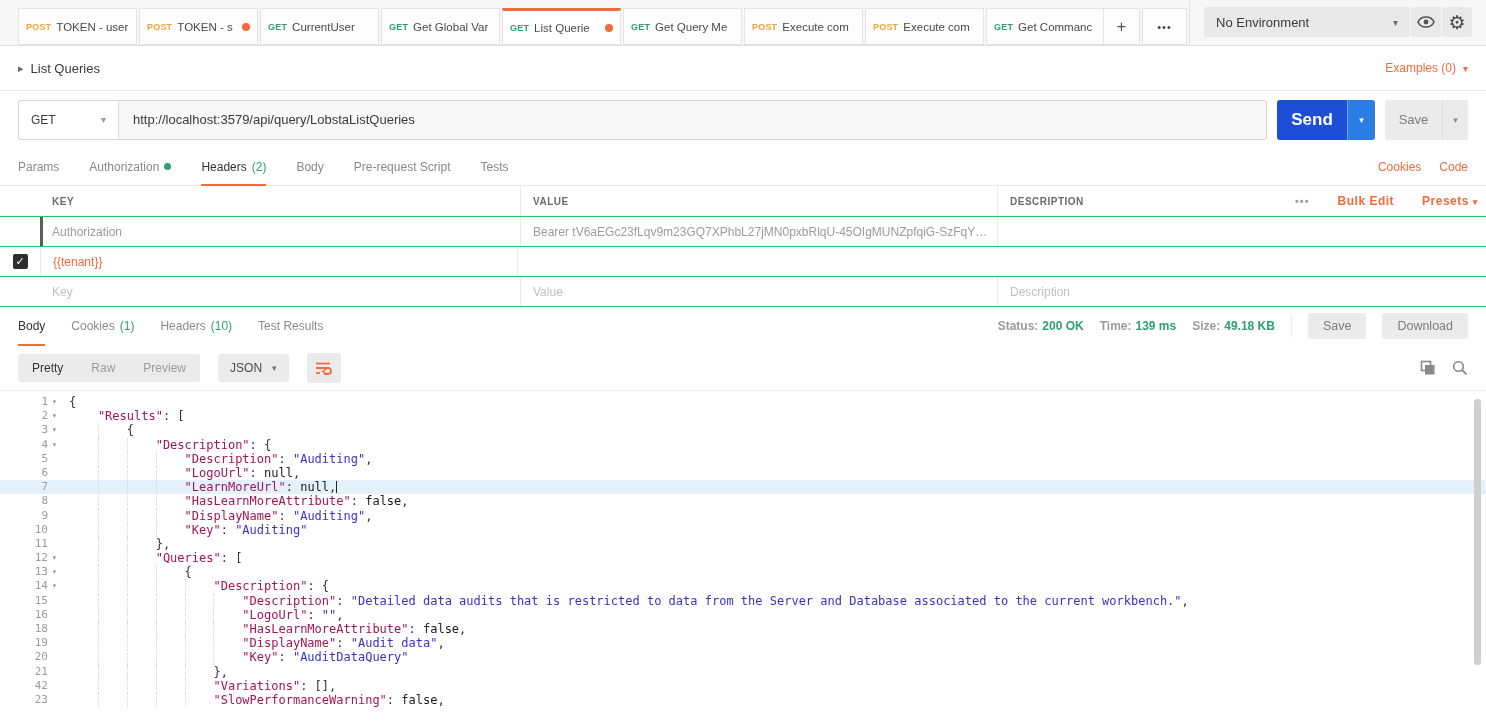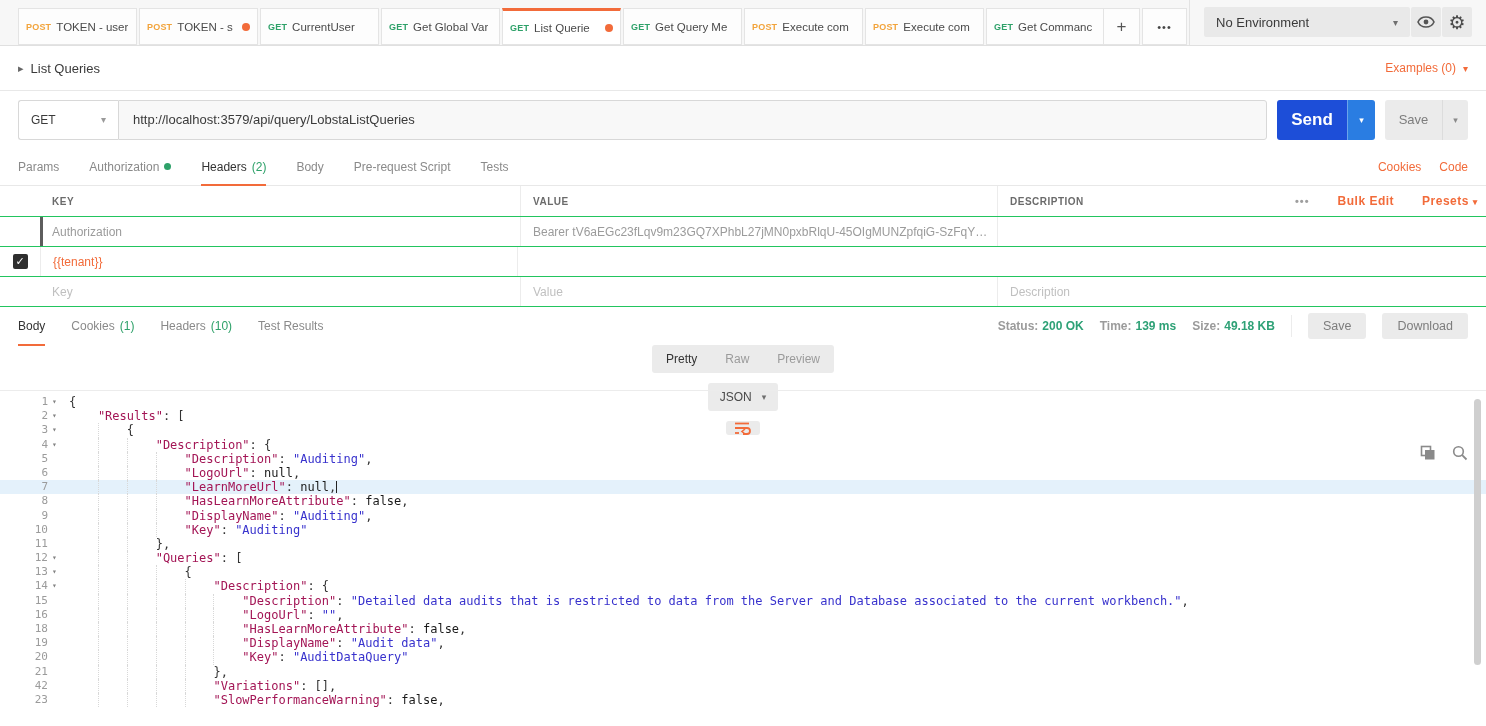--- a/index.html
+++ b/index.html
@@ -96,21 +96,21 @@
 
   
   .respmeta { height:38px; display:flex; align-items:stretch; padding:0 18px; gap:26px; }
   .rstats { margin-left:auto; display:flex; align-items:center; gap:16px; }
   .stat { font-size:12px; display:flex; gap:4px; white-space:nowrap;font-weight:bold; }
   .stat .lb { color:#9b9b9b; } .stat .vl { color:#2ea176; }
   .greybtn { background:#ebebeb; color:#7d7d7d; font-size:12.5px; border-radius:3px;
     padding:6px 15px; cursor:pointer; white-space:nowrap; }
 
   
-  .resptool { height:45px; display:flex; align-items:center; padding:0 18px; gap:10px;flex-direction:column; }
+  .resptool { height:45px; display:flex; align-items:center; padding:0 18px; gap:18px; }
   .segctl { display:flex; background:#ebebeb; border-radius:3px; }
   .seg { padding:7px 14px; font-size:12px; color:#9b9b9b; cursor:pointer; }
   .seg.active { color:#333; }
   .fmtsel { display:flex; align-items:center; gap:10px; background:#ebebeb; border-radius:3px;
     padding:7px 12px; font-size:12px; color:#4a4a4a; cursor:pointer; }
   .fmtsel .caret { color:#6f6f6f; font-size:9px; }
   .wrapbtn { width:34px; height:30px; background:#ebebeb; border-radius:3px; display:flex;
     align-items:center; justify-content:center; cursor:pointer; }
   .toolicons { margin-left:auto; display:flex; align-items:center; gap:16px; }
 

